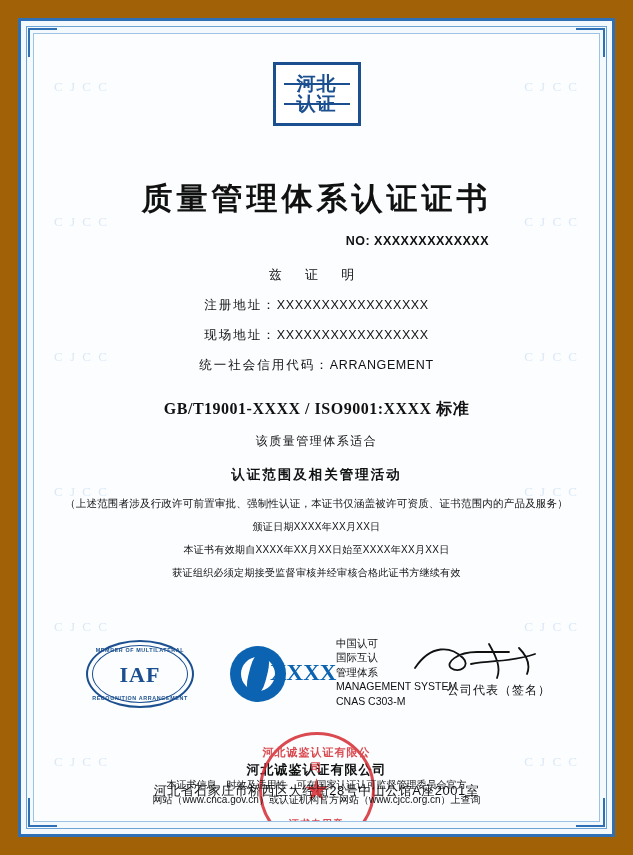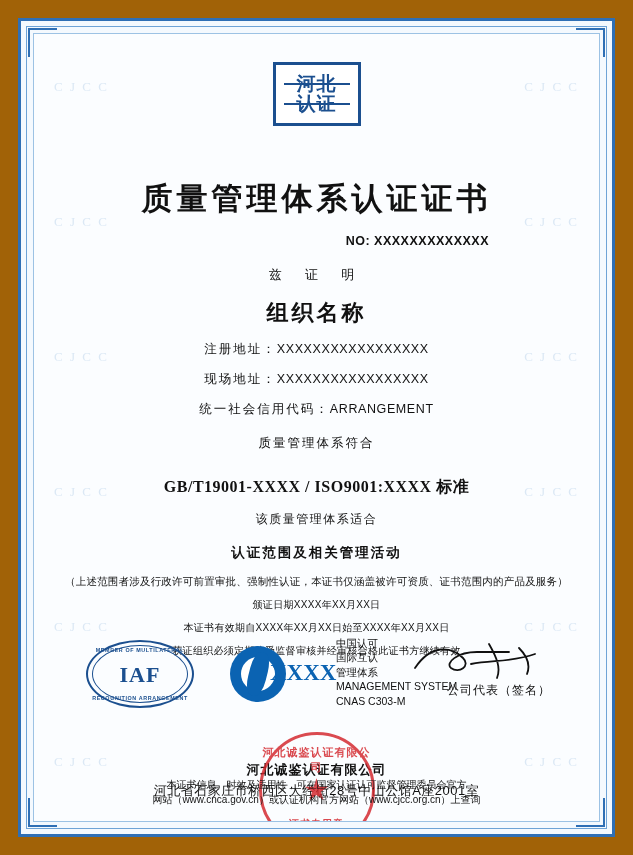--- a/index.html
+++ b/index.html
@@ -421,33 +421,31 @@
 
         <div class="top-seal">
           <div class="bar b1"></div>
           <div class="bar b2"></div>
           <div class="glyphs">河北<br>认证</div>
         </div>
 
         <div class="cert-title">质量管理体系认证证书</div>
         <div class="cert-no">NO: XXXXXXXXXXXXX</div>
         <div class="hereby">兹 证 明</div>
-        <div class="org-name">组织名称</div>
 
         <div class="field-line">
           <span class="lbl">注册地址：</span><span>XXXXXXXXXXXXXXXXX</span>
         </div>
         <div class="field-line">
           <span class="lbl">现场地址：</span><span>XXXXXXXXXXXXXXXXX</span>
         </div>
         <div class="field-line">
           <span class="lbl">统一社会信用代码：</span><span>ARRANGEMENT</span>
         </div>
 
-        <div class="conform">质量管理体系符合</div>
         <div class="standard">GB/T19001-XXXX / ISO9001:XXXX 标准</div>
         <div class="suited">该质量管理体系适合</div>
         <div class="scope-head">认证范围及相关管理活动</div>
         <div class="note">（上述范围者涉及行政许可前置审批、强制性认证，本证书仅涵盖被许可资质、证书范围内的产品及服务）</div>
         <div class="small-line">颁证日期XXXX年XX月XX日</div>
         <div class="small-line">本证书有效期自XXXX年XX月XX日始至XXXX年XX月XX日</div>
         <div class="small-line">获证组织必须定期接受监督审核并经审核合格此证书方继续有效</div>
 
         <div class="logos">
           <div class="iaf">

